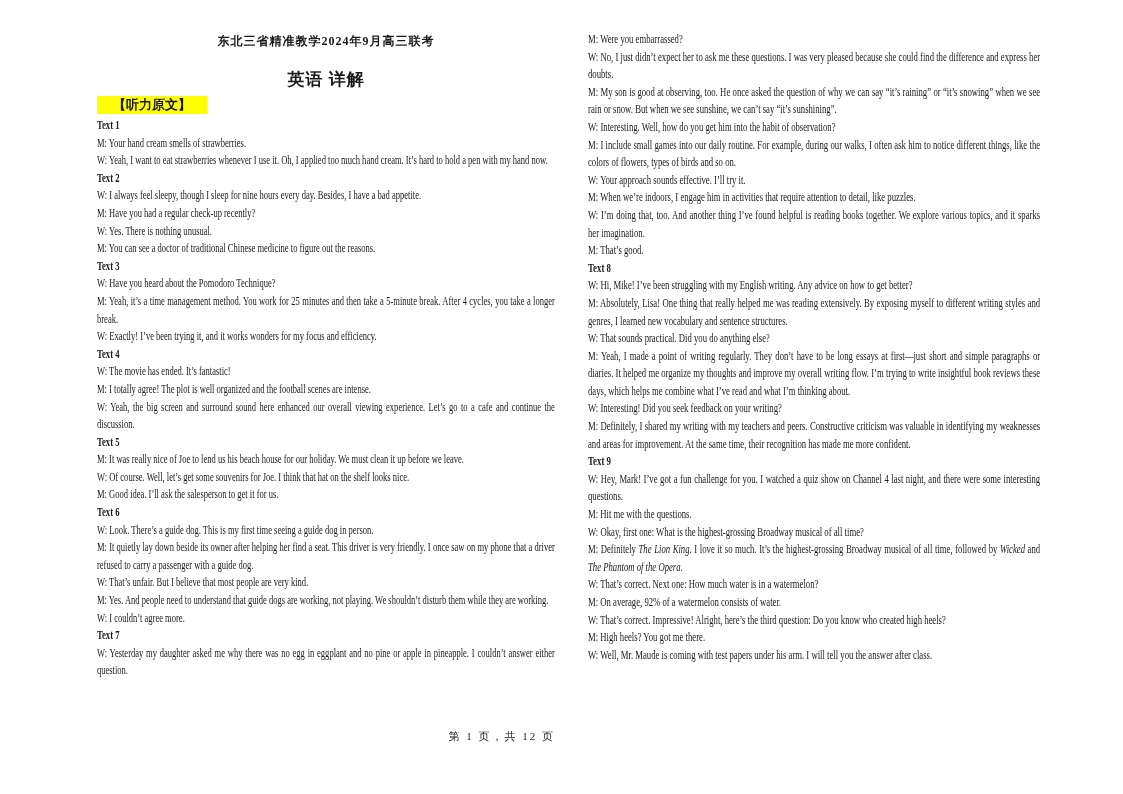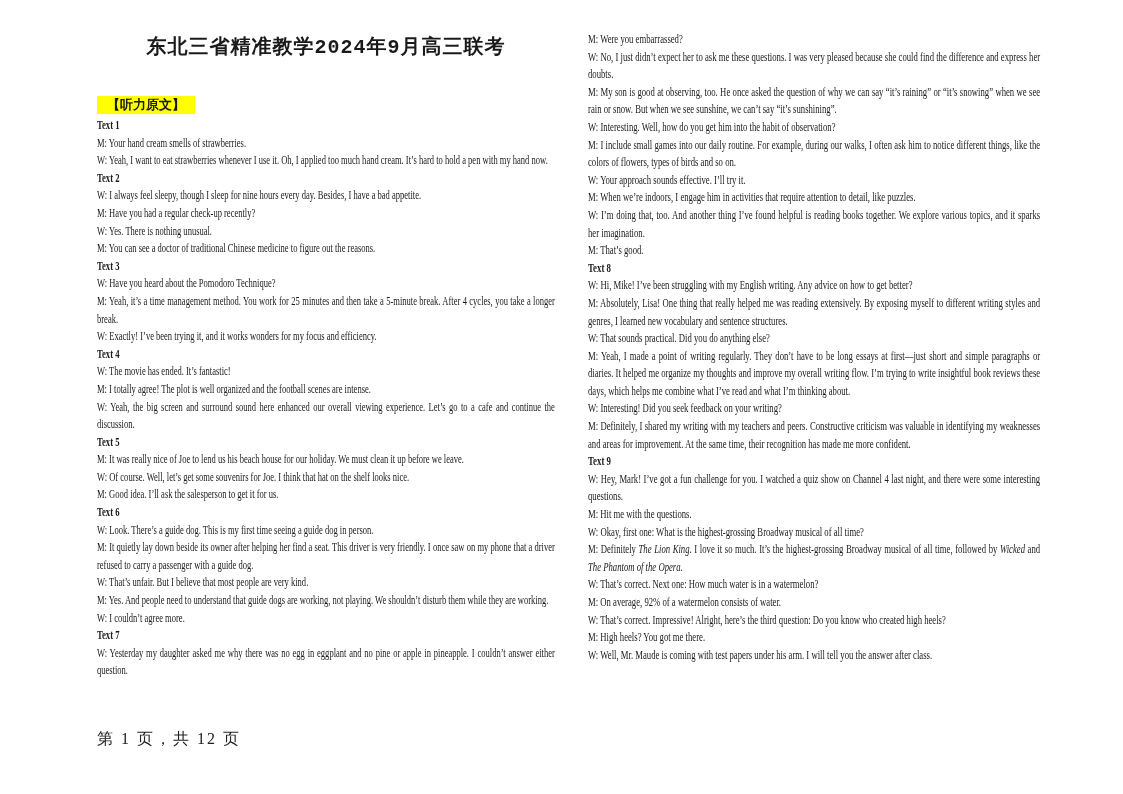--- a/index.html
+++ b/index.html
@@ -6,58 +6,59 @@
   .sheet{
     position:relative;
     width:1123px;height:794px;
     background:#ffffff;
     overflow:hidden;
     font-family:"Liberation Serif","DejaVu Serif",serif;
     color:#1a1a1a;
   }
   .exam-title{
     position:absolute;left:97px;top:33px;width:458px;
-    text-align:center;font-size:20px;font-weight:bold;
-    letter-spacing:1px;white-space:nowrap;font-family:Liberation Mono, monospace;
+    text-align:center;font-size:12px;font-weight:bold;
+    letter-spacing:1px;white-space:nowrap;
   }
   .exam-subtitle{
     position:absolute;left:97px;top:68px;width:458px;
     text-align:center;font-size:17px;font-weight:bold;
     letter-spacing:1px;
   }
   .highlight-label{
     position:absolute;left:97px;top:96px;
     font-size:13px;font-weight:bold;line-height:18px;
-    padding:0 10px;display:inline-block;
+    padding:0 16px;display:inline-block;
   }
   .col{position:absolute;transform-origin:0 0;}
   .col-left{left:97px;top:117px;width:655px;transform:scaleX(0.699);}
   .col-right{left:588px;top:31px;width:635px;transform:scaleX(0.712);}
   .dialogue-line{
     margin:0;font-size:12.2px;line-height:17.6px;
     text-align:justify;text-justify:inter-word;
   }
   .txt-heading{
     font-weight:bold;font-size:12.4px;line-height:17.6px;
   }
   .it{font-style:italic;}
   .footer{
-    position:absolute;font-size:16px;color:#222;
-    text-align:left;letter-spacing:2px;
+    position:absolute;font-size:11px;color:#222;
+    text-align:right;letter-spacing:2px;
   }
   .footer-p1{left:97px;top:729px;width:458px;}
   .footer-p2{left:588px;top:725px;width:452px;}
 </style>
 </head>
 <body>
 
 <div class="sheet" style="color: rgb(26, 26, 26);">
 
   <div class="exam-title">东北三省精准教学2024年9月高三联考</div>
 
+  <div class="exam-subtitle">英语 详解</div>
 
   <span class="highlight-label" style="background-color: rgb(255, 255, 0);">【听力原文】</span>
 
   <div class="col col-left">
       <div class="txt-heading"><span>Text 1</span></div>
       <p class="dialogue-line"><span>M: Your hand cream smells of strawberries.</span></p>
       <p class="dialogue-line"><span>W: Yeah, I want to eat strawberries whenever I use it. Oh, I applied too much hand cream. It’s hard to hold a pen with my hand now.</span></p>
       <div class="txt-heading"><span>Text 2</span></div>
       <p class="dialogue-line"><span>W: I always feel sleepy, though I sleep for nine hours every day. Besides, I have a bad appetite.</span></p>
       <p class="dialogue-line"><span>M: Have you had a regular check-up recently?</span></p>

